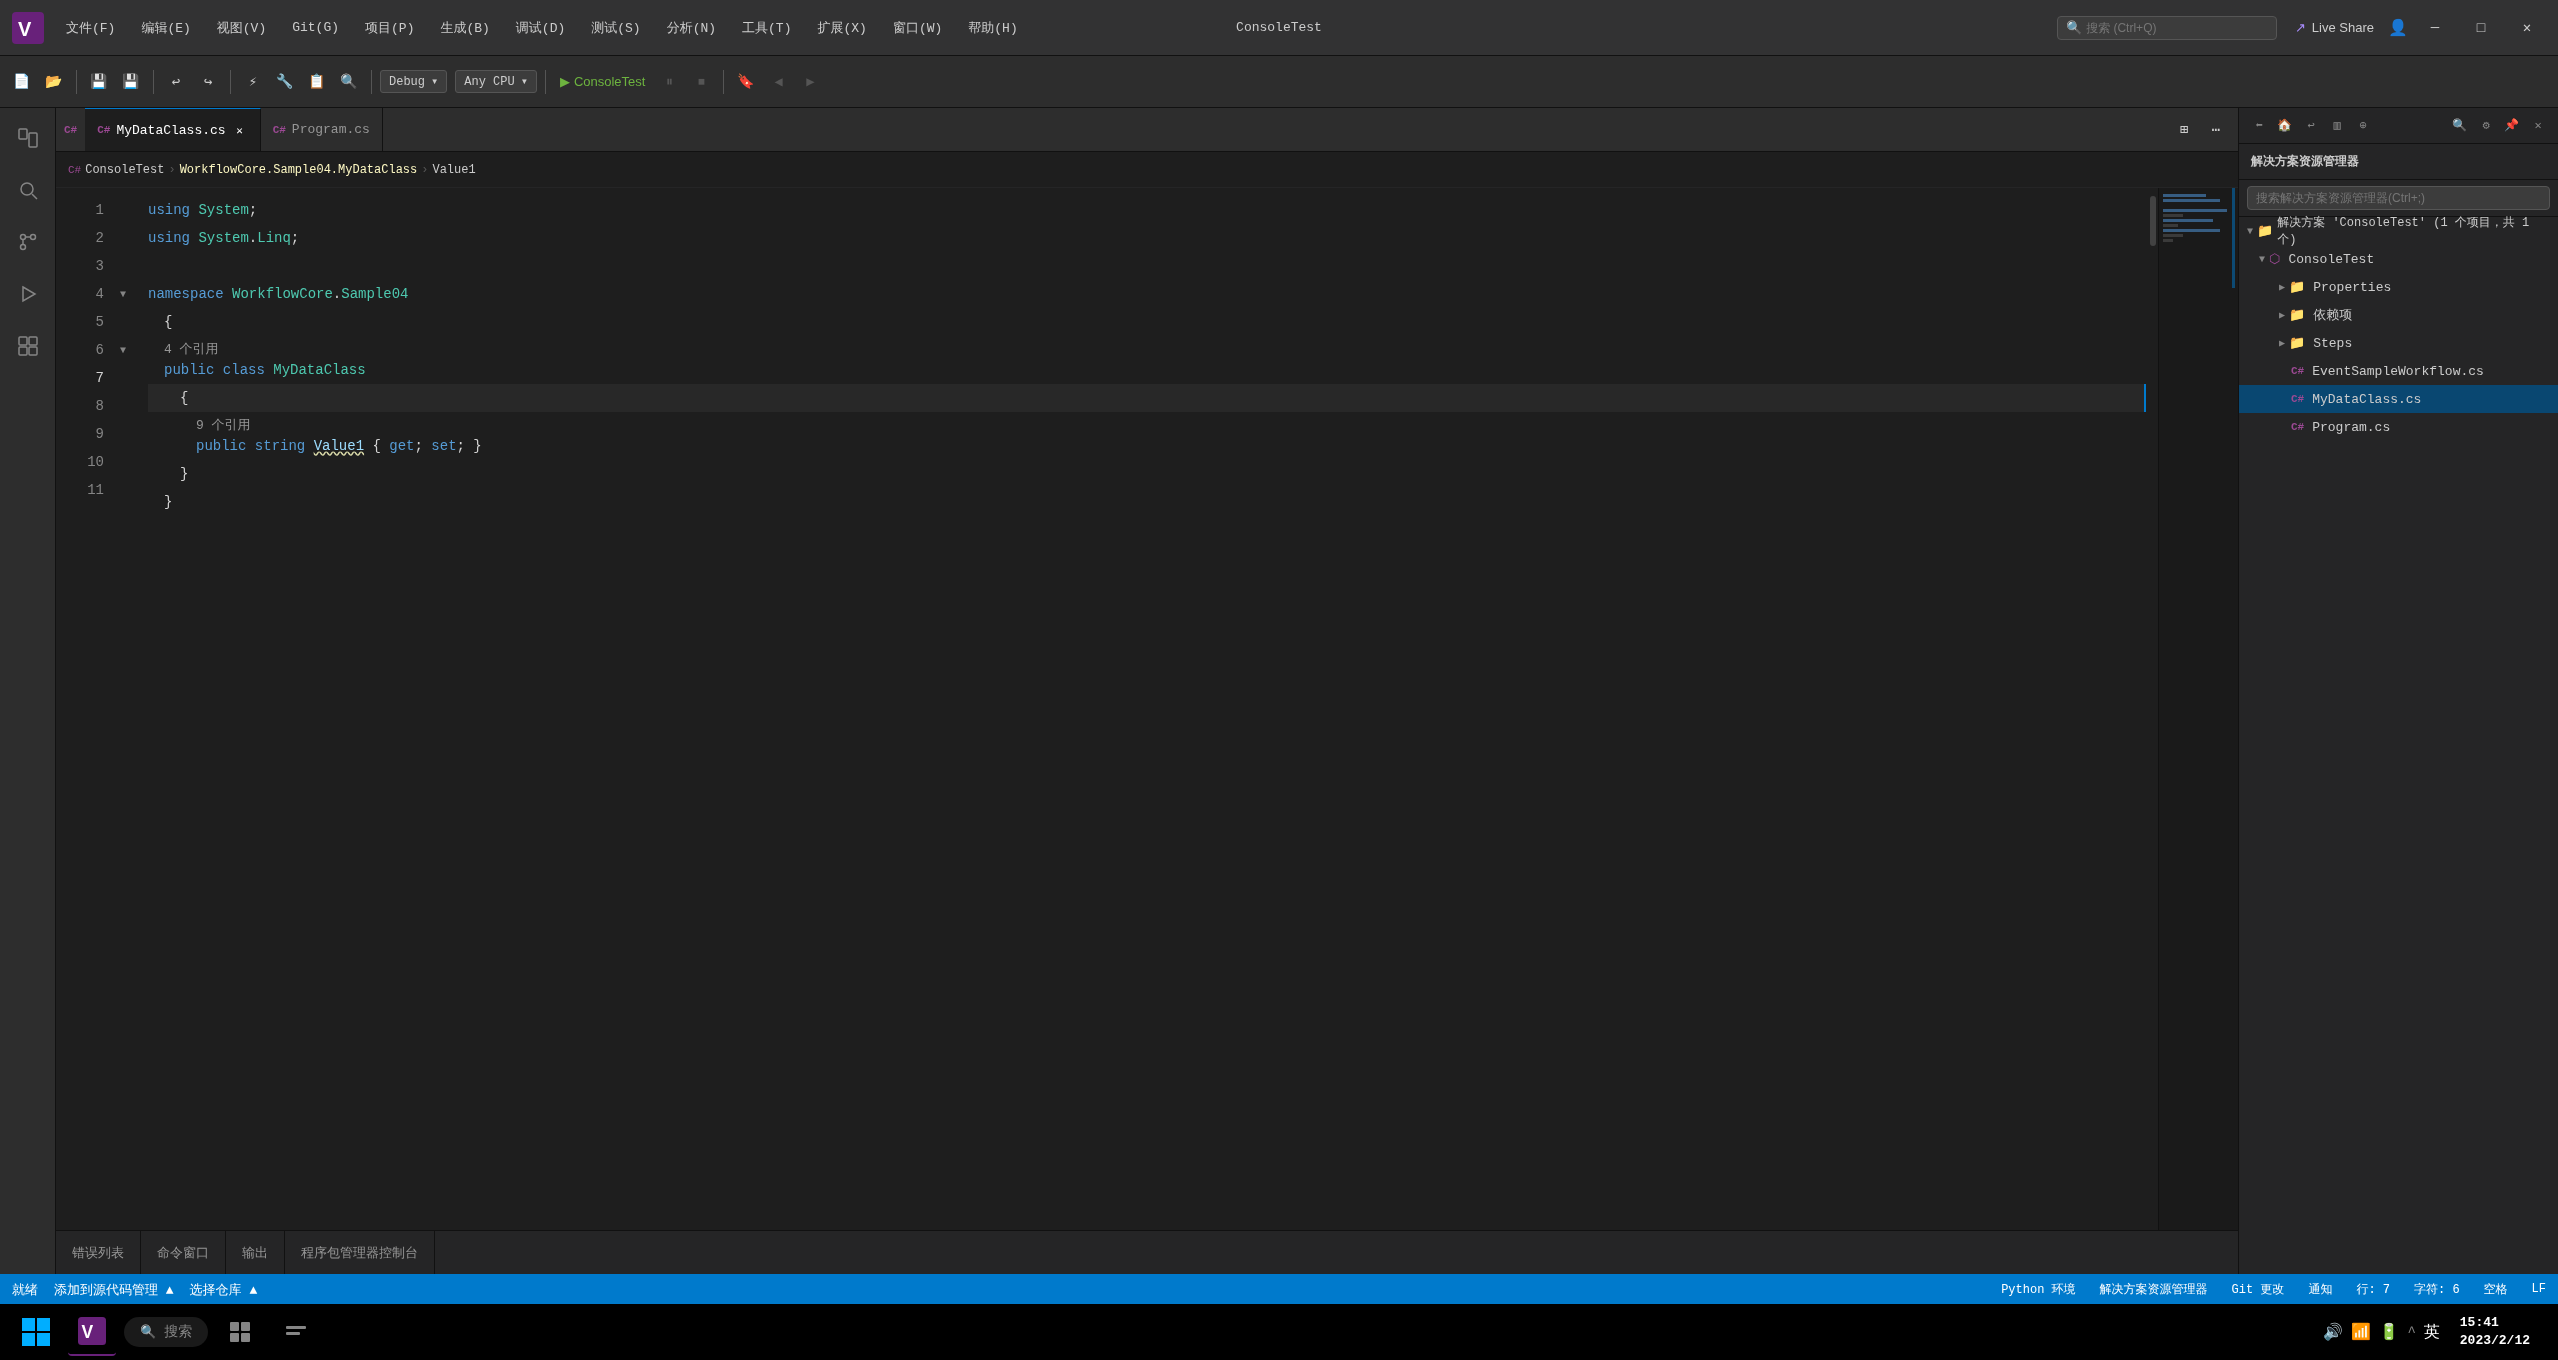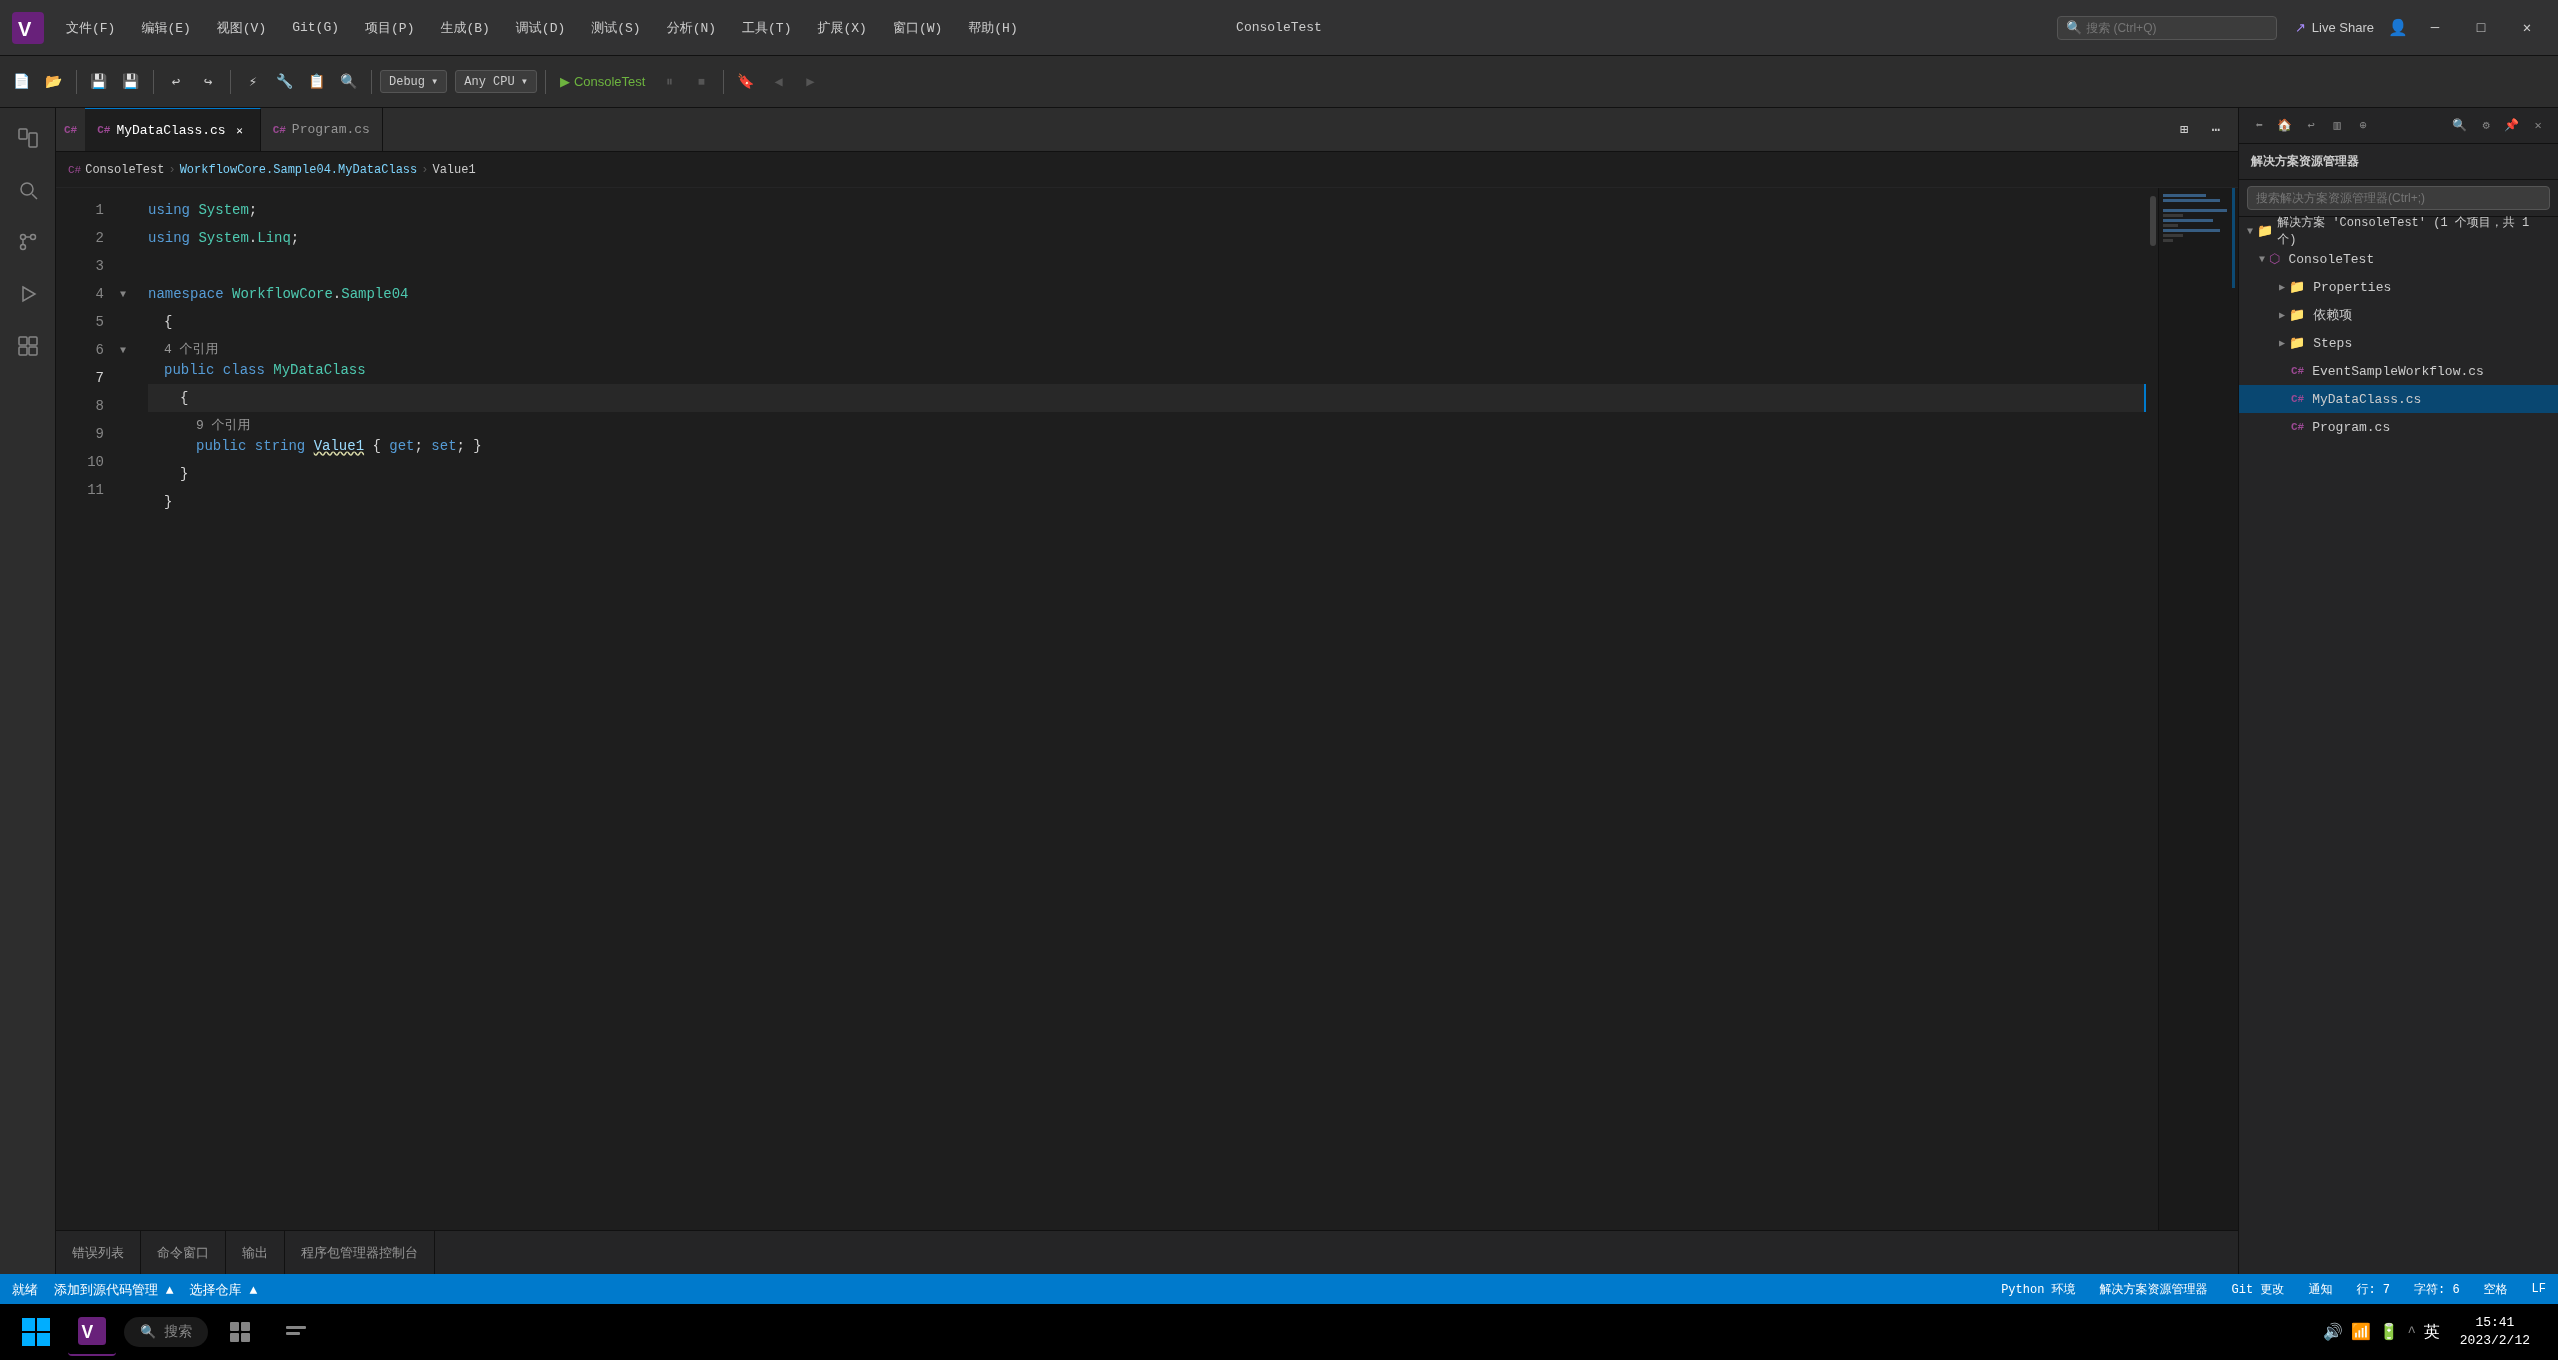--- a/index.html
+++ b/index.html
@@ -409,24 +409,25 @@
       color: #fff;
       font-size: 13px;
     }
     .tray-icons {
       display: flex;
       align-items: center;
       gap: 8px;
       margin-right: 12px;
     }
     .time-display {
-      text-align: center;
+      text-align: left;
       line-height: 1.4;
       font-size: 13px;
       color: #fff;
+      font-weight: bold;
     }
 
     
     .vertical-scrollbar {
       width: 12px;
       background: #1e1e1e;
       position: relative;
     }
     .v-scroll-thumb {
       width: 6px;
@@ -590,21 +591,21 @@
         <div style="display:flex;align-items:center;padding:0 8px;gap:4px;">
           <div class="toolbar-btn">⊞</div>
           <div class="toolbar-btn">⋯</div>
         </div>
       </div>
 
       <div class="breadcrumb-bar">
         <span style="color:#9b4993;font-size:11px;">C#</span>
         <span style="color:#ccc;">ConsoleTest</span>
         <span class="breadcrumb-sep">›</span>
-        <span style="color:#7dd3fc;">WorkflowCore.Sample04.MyDataClass</span>
+        <span style="color:#fef9c3;">WorkflowCore.Sample04.MyDataClass</span>
         <span class="breadcrumb-sep">›</span>
         <span style="color:#ccc;">Value1</span>
       </div>
 
       <div class="editor-content">
 
         <div class="line-numbers">
           <div class="line-num">1</div>
           <div class="line-num">2</div>
           <div class="line-num">3</div>

